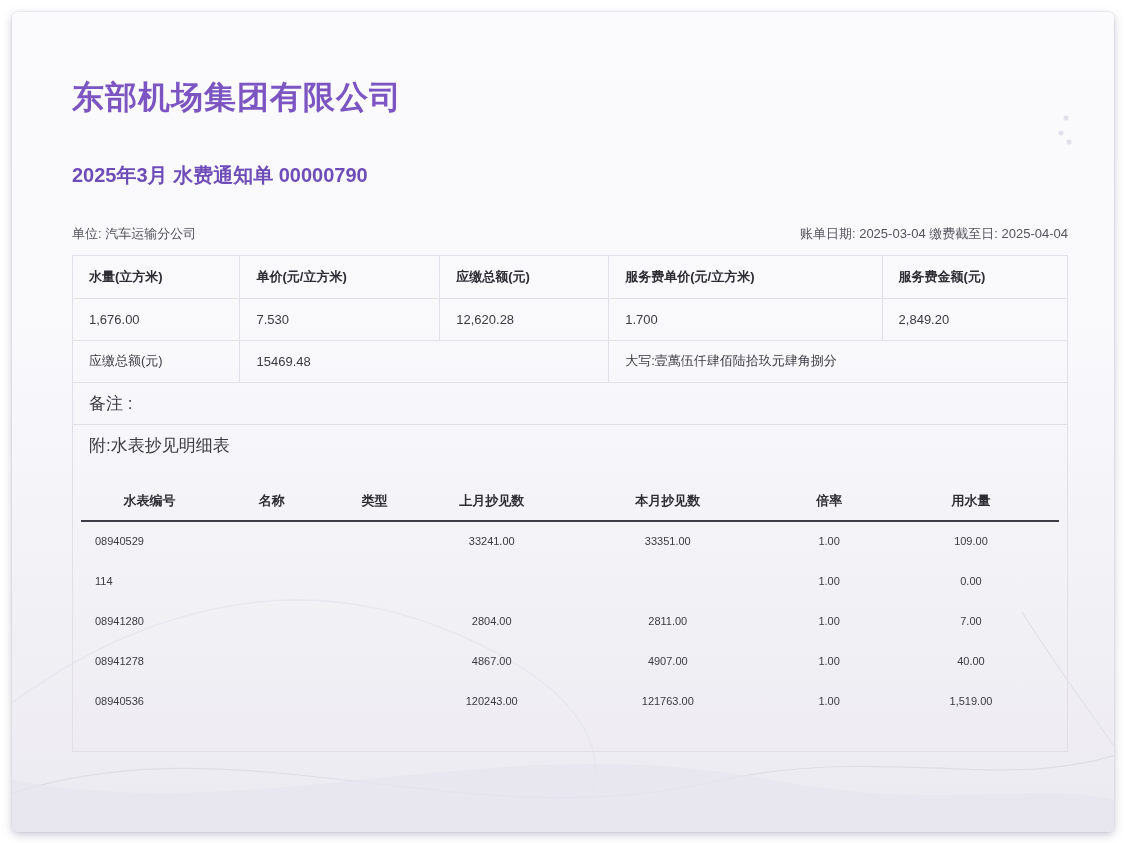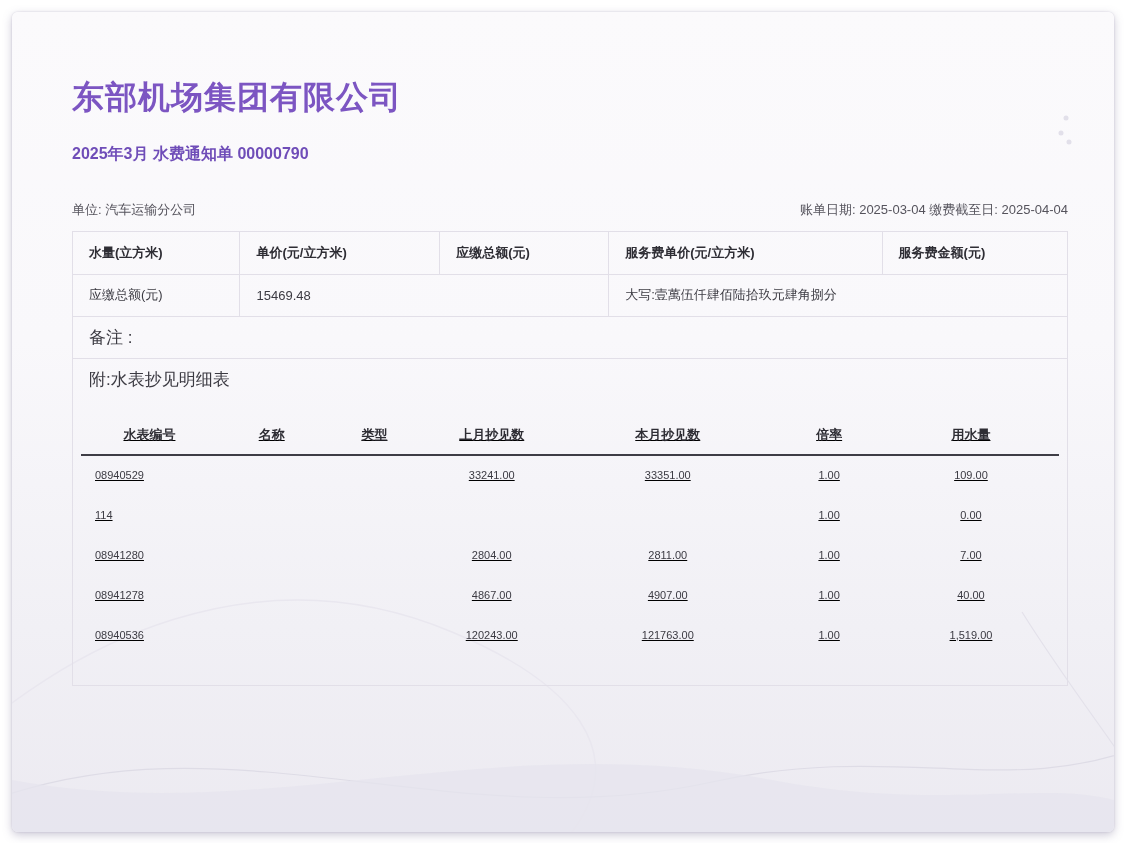--- a/index.html
+++ b/index.html
@@ -8,21 +8,21 @@
   .card {
     position:absolute; left:12px; top:12px; width:1102px; height:820px;
     border-radius:6px; overflow:hidden;
     background:linear-gradient(180deg,#fbfafc 0%,#f9f8fb 40%,#f1f0f5 75%,#eceaf1 100%);
     box-shadow:0 3px 10px rgba(110,100,140,.35), 0 0 2px rgba(110,100,140,.25);
   }
   .deco { position:absolute; inset:0; z-index:0; pointer-events:none; }
   .content { position:relative; z-index:1; padding:0 46px 0 60px; }
 
   .title { margin-top:64px; font-size:32px; font-weight:700; letter-spacing:1px; }
-  .subtitle { margin-top:24px; font-size:16px; font-weight:600; }
+  .subtitle { margin-top:42px; font-size:20px; font-weight:600; }
 
   .meta-row { margin-top:36px; display:flex; justify-content:space-between;
     font-size:13px; color:#55535c; }
 
   .doc-box { margin-top:12px; border:1px solid #e2dfe8; }
 
   table.summary { width:100%; border-collapse:collapse; table-layout:fixed; }
   table.summary th, table.summary td {
     height:42px; padding:4px 16px; font-size:13px; text-align:left;
     border:1px solid #e2dfe8; color:#3b3a42; vertical-align:middle;
@@ -30,21 +30,21 @@
   table.summary th { font-weight:700; color:#2e2d34; }
   table.summary tr th:first-child, table.summary tr td:first-child { border-left:none; }
   table.summary tr th:last-child, table.summary tr td:last-child { border-right:none; }
   table.summary tr:first-child th { border-top:none; }
   .col1{width:16.8%;} .col2{width:20.1%;} .col3{width:17%;} .col4{width:27.5%;} .col5{width:18.6%;}
 
   .note-row { height:42px; display:flex; align-items:center; padding:0 16px;
     font-size:17px; color:#3b3a42; }
   .note-remark { border-bottom:1px solid #e2dfe8; }
 
-  .detail-wrap { padding:16px 8px 30px 8px;text-decoration:underline; }
+  .detail-wrap { padding:16px 8px 30px 8px; }
   table.detail { width:100%; border-collapse:collapse; table-layout:fixed; }
   table.detail th { font-size:13px; font-weight:700; color:#2e2d34; text-align:center;
     height:38px; border-bottom:2px solid #3e3d45; vertical-align:middle; }
   table.detail td { font-size:11px; color:#3b3a42; height:40px; text-align:center;
     vertical-align:middle; }
   table.detail td:first-child { text-align:left; padding-left:14px; }
   .dc1{width:14%;} .dc2{width:11%;} .dc3{width:10%;} .dc4{width:14%;}
   .dc5{width:22%;} .dc6{width:11%;} .dc7{width:18%;}
 
   .footer-row { margin-top:28px; display:flex; justify-content:space-between;
@@ -79,20 +79,27 @@
     <div class="doc-box">
 
       <table class="summary">
         <tbody>
             <tr>
           <th class="col1">水量(立方米)</th>
           <th class="col2">单价(元/立方米)</th>
           <th class="col3">应缴总额(元)</th>
           <th class="col4">服务费单价(元/立方米)</th>
           <th class="col5">服务费金额(元)</th>
+        </tr>
+        <tr>
+          <td>1,676.00</td>
+          <td>7.530</td>
+          <td>12,620.28</td>
+          <td>1.700</td>
+          <td>2,849.20</td>
         </tr>
         <tr>
           <td>应缴总额(元)</td>
           <td colspan="2">15469.48</td>
           <td colspan="2">大写:壹萬伍仟肆佰陆拾玖元肆角捌分</td>
         </tr>
       </tbody>
         </table>
 
       <div class="note-row note-remark">

